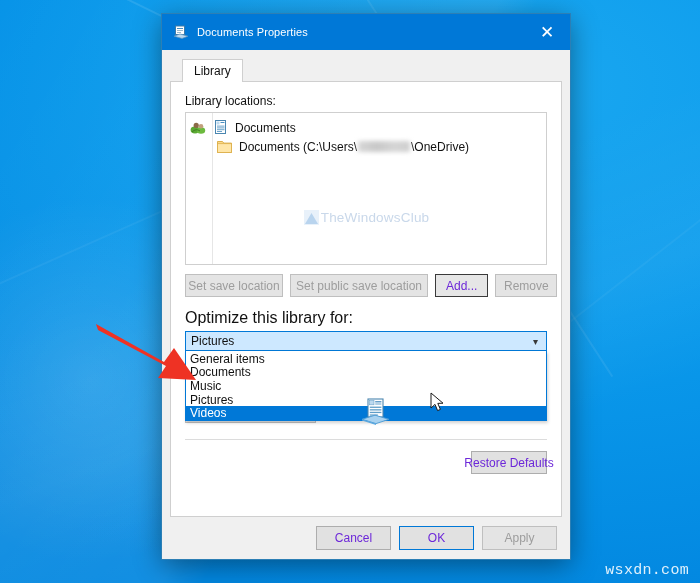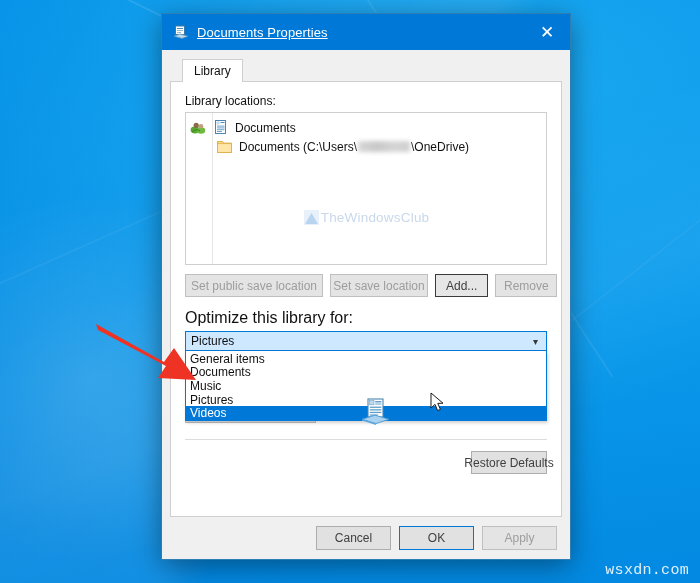--- a/index.html
+++ b/index.html
@@ -34,21 +34,21 @@
     box-shadow:0 0 0 1px #2c7fb5, 0 6px 26px rgba(0,0,0,.42);
     display:flex;flex-direction:column;
   }
   .titlebar{
     height:36px;background:#0078d7;color:#fff;display:flex;align-items:center;
     flex:0 0 auto;
   }
   .titlebar .app-icon{
     width:16px;height:16px;margin-left:11px;margin-right:8px;position:relative;flex:0 0 auto;
   }
-  .title-text{font-size:13px;letter-spacing:.1px;text-decoration:underline;}
+  .title-text{font-size:11px;letter-spacing:.1px;}
   .titlebar .spacer{flex:1 1 auto;}
   .closebtn{
     width:46px;height:36px;display:flex;align-items:center;justify-content:center;
     font-size:17px;line-height:1;color:#fff;font-family:"DejaVu Sans",sans-serif;font-weight:300;
   }
   .tabstrip{
     flex:0 0 auto;height:22px;margin:9px 0 0 20px;position:relative;padding-left:8px;
   }
   .tab{
     position:absolute;left:0;top:0;height:22px;padding:0 11px;
@@ -82,21 +82,21 @@
   }
   .watermark{
     position:absolute;left:0;right:0;top:96px;display:flex;align-items:center;justify-content:center;
     gap:1px;pointer-events:none;
   }
   .wm-logo{width:17px;height:17px;}
   .wm-text{font-size:13.5px;color:#c9d8ea;letter-spacing:.2px;}
 
   
   .btn{
-    border:1px solid #adadad;background:#e1e1e1;color:#404040;font-size:12px;
+    border:1px solid #adadad;background:#e1e1e1;color:#6d28d9;font-size:12px;
     height:23px;padding:0 10px;display:inline-flex;align-items:center;justify-content:center;
     font-family:"Liberation Sans",sans-serif;box-sizing:border-box;white-space:nowrap;
   }
   .btn.disabled{color:#9d9d9d;border-color:#bfbfbf;background:#e4e4e4;}
   .btn.default{border:1px solid #0078d7;background:#e1e1e1;outline:none;}
   .btn.focusbox{border:1px solid #3a3a3a;background:#e6e6e6;}
   .btnrow{display:flex;gap:7px;margin-top:9px;}
 
   .row-label{font-size:16px;color:#111;margin:12px 0 4px 0;}
 
@@ -230,22 +230,22 @@
             <svg width="17" height="17" viewBox="0 0 17 17">
               <rect x="1" y="1" width="15" height="15" fill="#e8f1fa"></rect>
               <path d="M2 15 L8.5 4 L15 15 Z" fill="#b9d4ee"></path>
             </svg>
           </span>
           <span class="wm-text">TheWindowsClub</span>
         </div>
       </div>
 
       <div class="btnrow">
+        <div class="btn disabled" style="width:98px;">Set save location</div>
         <div class="btn disabled" style="width:138px;">Set public save location</div>
-        <div class="btn disabled" style="width:98px;">Set save location</div>
         <div class="btn focusbox" style="width:54px;">Add...</div>
         <div class="btn disabled" style="width:62px;">Remove</div>
       </div>
 
       <div class="row-label">Optimize this library for:</div>
 
       <div class="combo-wrap">
         <div class="combo">
           <span class="val">Pictures</span>
           <span class="chev">▾</span>

